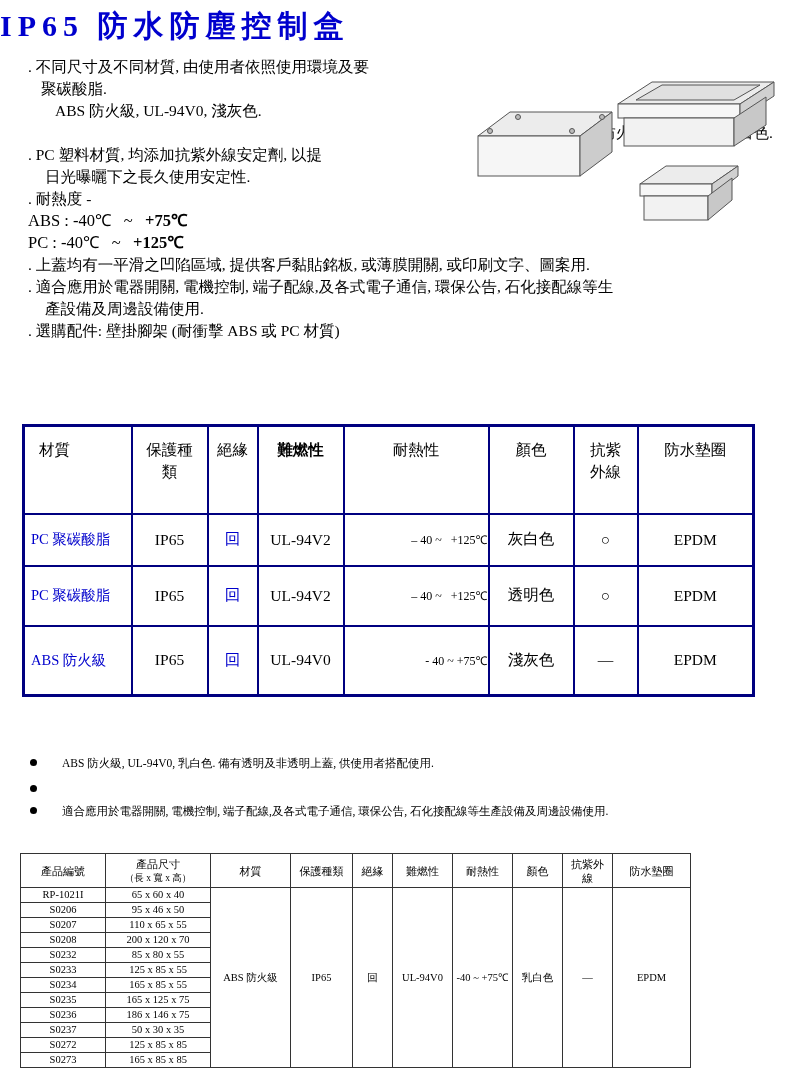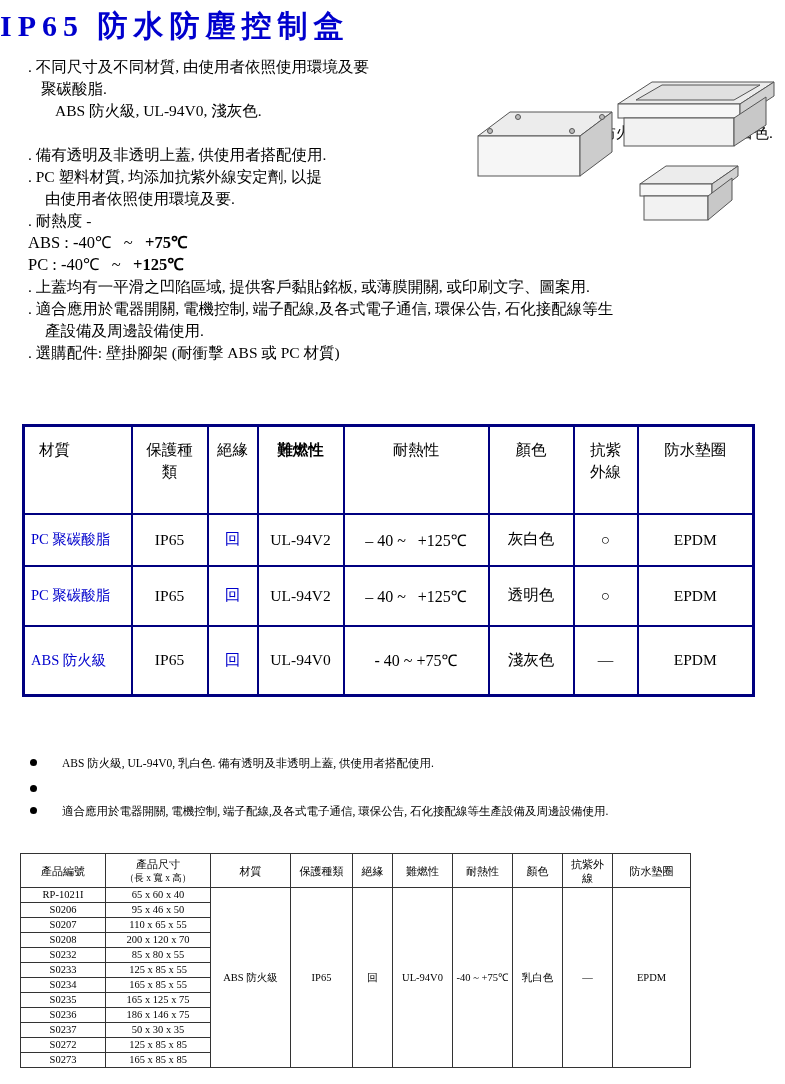--- a/index.html
+++ b/index.html
@@ -43,21 +43,21 @@
     height:88px; vertical-align:top; padding-top:12px;
     font-weight:normal; text-align:center; line-height:22px;
   }
   .spec-table th.h-material { text-align:left; padding-left:14px; }
   .spec-table th.h-flame { font-weight:bold; }
   .spec-table th.h-prot { padding-left:10px; padding-right:10px; }
   .spec-table th.h-uv { padding-left:12px; padding-right:12px; }
   .spec-table td { text-align:center; vertical-align:middle; }
   .spec-table td.c-material { color:#0000cc; text-align:left; padding-left:6px; font-size:14.5px; }
   .spec-table td.c-ins { color:#0000cc; }
-  .spec-table td.c-heat { font-size:16px; white-space:pre-wrap; }
+  .spec-table td.c-heat { font-size:12px; white-space:pre-wrap;text-align:right; }
   .spec-table tr.r1 { height:52px; }
   .spec-table tr.r2 { height:60px; }
   .spec-table tr.r3 { height:70px; }
 
   
   .notes { position:absolute; left:30px; top:756px; width:730px; }
   .note { display:flex; margin-bottom:12px; font-size:11.5px; line-height:14px; }
   .note .bullet { width:7px; height:7px; border-radius:50%; background:#000; margin:3px 25px 0 0; flex:0 0 auto; }
 
   
@@ -81,23 +81,22 @@
 
 <div class="page">
 
   <div class="page-title">IP65  防水防塵控制盒</div>
 
   <div class="intro">
     <div class="ln i0">. 不同尺寸及不同材質, 由使用者依照使用環境及要</div>
     <div class="ln i1">聚碳酸脂.</div>
     <div class="ln i2">ABS 防火級, UL-94V0, 淺灰色.</div>
     <div class="ln i3">PC 防火級, UL-94V2, 灰白色.</div>
-    <div class="ln i0">. 備有透明及非透明上蓋, 供使用者搭配使用.</div>
     <div class="ln i0">. PC 塑料材質, 均添加抗紫外線安定劑, 以提</div>
-    <div class="ln i4">由使用者依照使用環境及要.</div>
+    <div class="ln i4">日光曝曬下之長久使用安定性.</div>
     <div class="ln i0">. 耐熱度 -</div>
     <div class="ln heat-ln"><span>ABS : -40℃   ~   </span><b>+75℃</b></div>
     <div class="ln heat-ln"><span>PC : -40℃   ~   </span><b>+125℃</b></div>
     <div class="ln i0">. 上蓋均有一平滑之凹陷區域, 提供客戶黏貼銘板, 或薄膜開關, 或印刷文字、圖案用.</div>
     <div class="ln i0">. 適合應用於電器開關, 電機控制, 端子配線,及各式電子通信, 環保公告, 石化接配線等生</div>
     <div class="ln i4">產設備及周邊設備使用.</div>
     <div class="ln i0">. 選購配件: 壁掛腳架 (耐衝擊 ABS 或 PC 材質)</div>
   </div>
 
   <div class="illustration">

